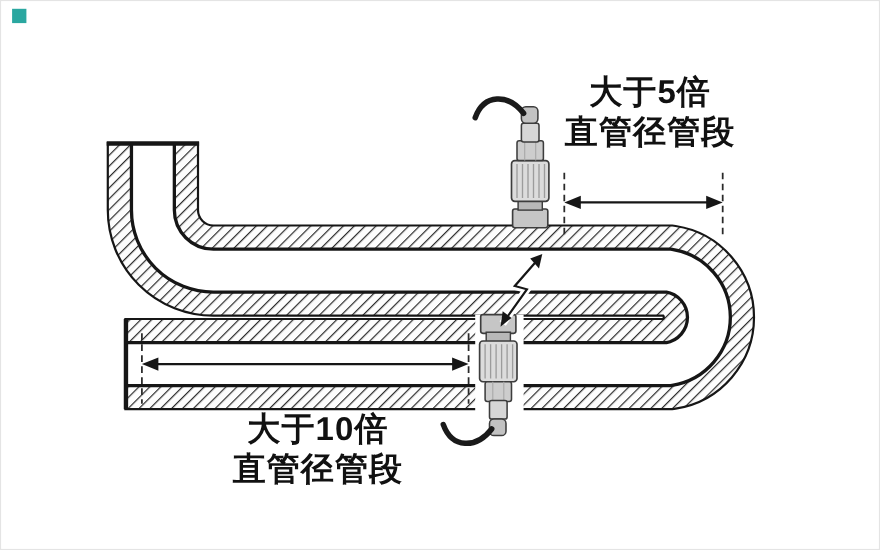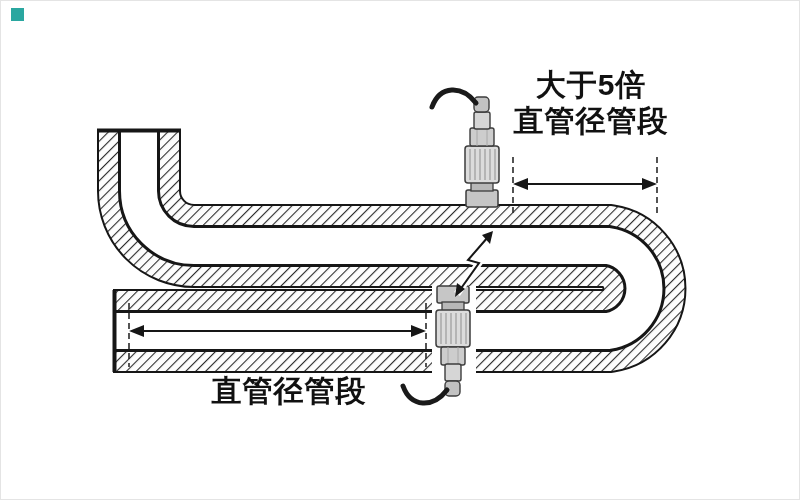--- a/index.html
+++ b/index.html
@@ -96,16 +96,17 @@
       <polygon class="arrowhead" points="454,296 464,288 456,282"></polygon>
     </g>
   </svg>
 
   <div class="dim-label label-downstream">
     <div>大于5倍</div>
     <div>直管径管段</div>
   </div>
 
   <div class="dim-label label-upstream">
+    <div>大于10倍</div>
     <div>直管径管段</div>
   </div>
 
 </div>
 
 </body></html>

